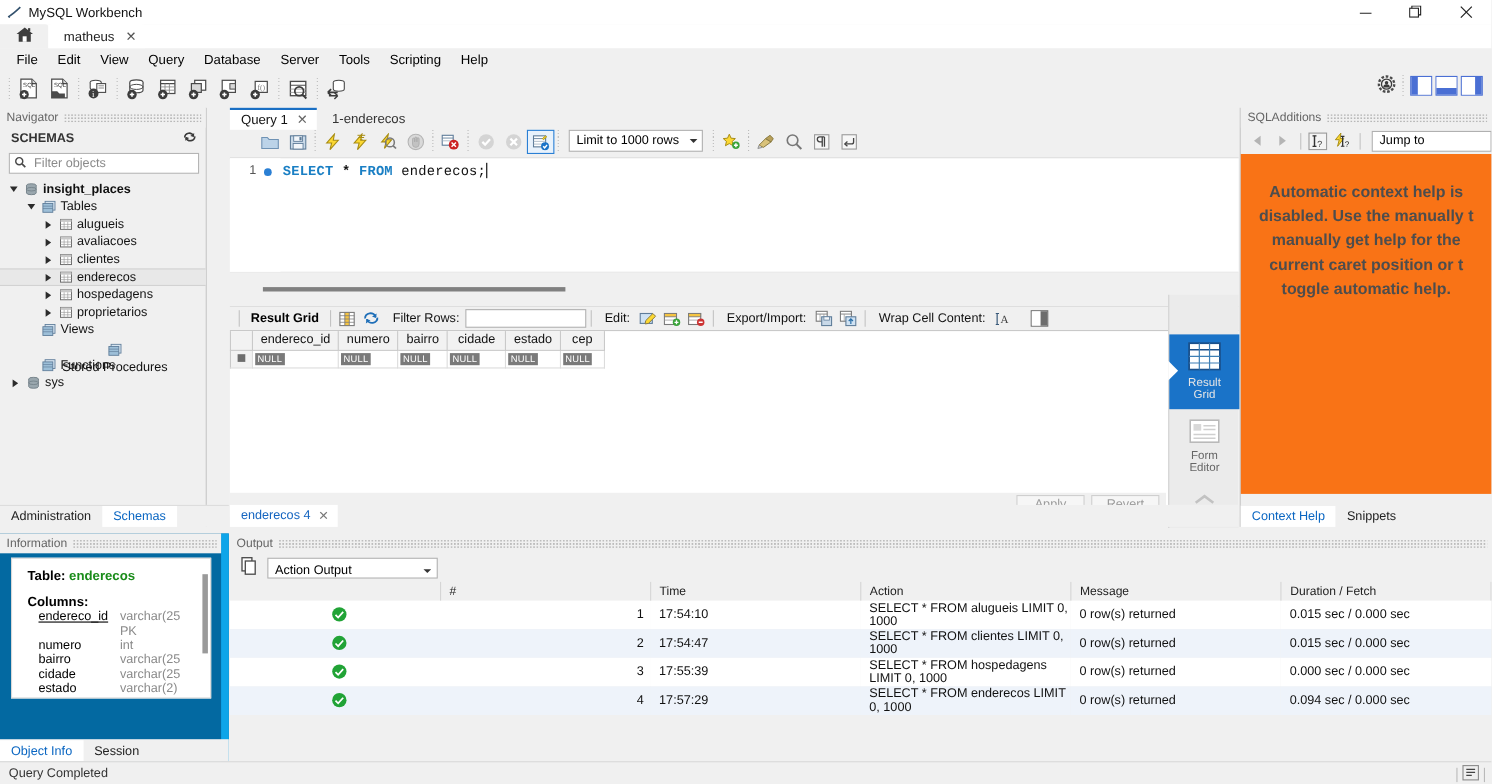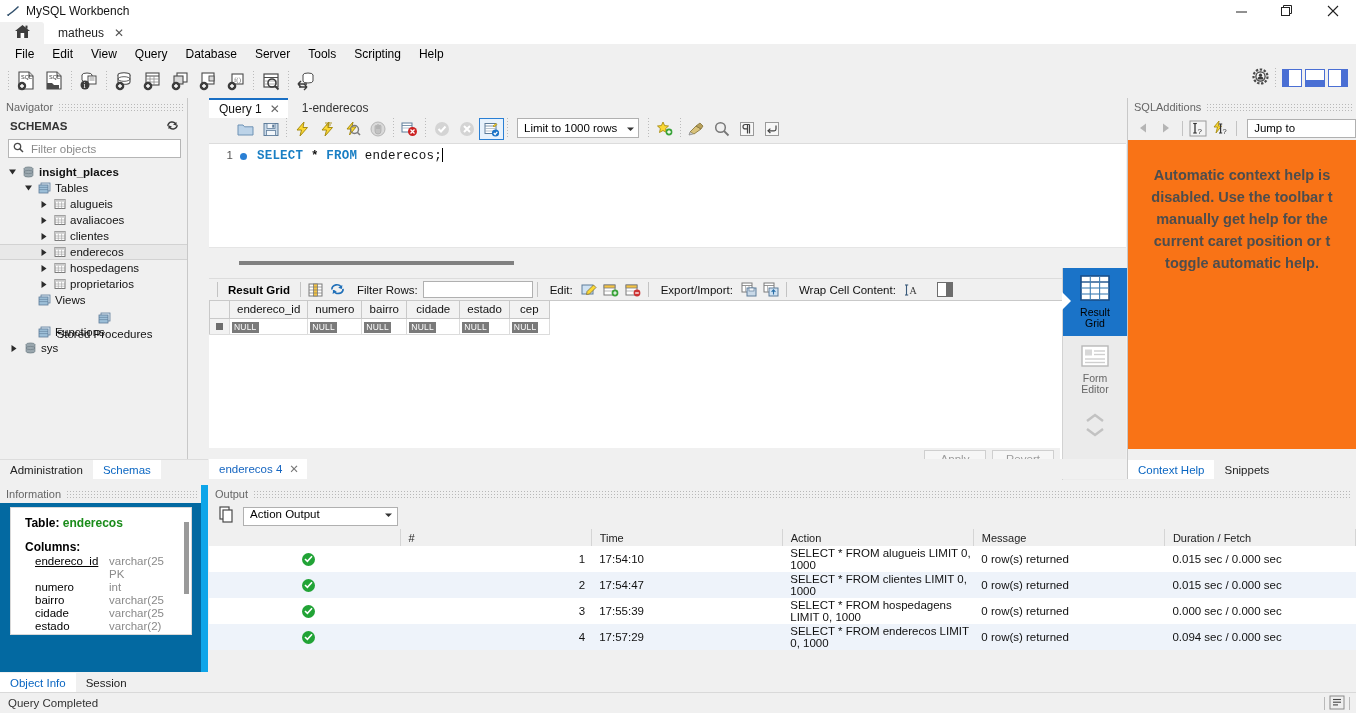--- a/index.html
+++ b/index.html
@@ -189,21 +189,21 @@
     width:62px; height:18px; border:1px solid #cfcfcf; background:#f6f6f6; color:#9b9b9b;
     font-size:11.5px; display:flex; align-items:center; justify-content:center;
   }
 
   
   .viewrail {
     position:absolute; right:0; top:170px; width:64px; height:212px; background:#ebebeb;
     border-left:1px solid #d2d2d2;
   }
   .vr-item { width:64px; height:68px; display:flex; flex-direction:column; align-items:center; justify-content:center; gap:3px; }
-  .vr-item.active { background:#1a73c8; color:#000000; position:relative; }
+  .vr-item.active { background:#1a73c8; color:#e5e5e5; position:relative;margin-top:36px; }
   .vr-item.active:before {
     content:""; position:absolute; left:-1px; top:24px; border-top:9px solid transparent;
     border-bottom:9px solid transparent; border-left:9px solid #fff;
   }
   .vr-label { font-size:10.5px; text-align:center; line-height:11px; }
   .vr-item.inactive .vr-label { color:#666; }
   .vr-arrows { display:flex; flex-direction:column; align-items:center; gap:2px; padding-top:8px; color:#c2c2c2; }
 
   
   .rstabbar {
@@ -211,21 +211,21 @@
     background:#f0f0f0; display:flex; align-items:flex-end;
   }
   .rstab { height:20px; background:#fff; display:flex; align-items:center; gap:7px;
            padding:0 8px 0 10px; font-size:11.5px; color:#1565c0; }
   .outputpane {
     position:absolute; left:209px; top:485px; width:1147px; height:207px; background:#f0f0f0;
   }
   .out-toolbar { height:26px; display:flex; align-items:center; padding-left:10px; gap:8px; }
   .out-select {
     width:155px; height:19px; background:#fff; border:1px solid #b0b0b0;
-    display:flex; align-items:flex-start; justify-content:space-between; padding:0 4px 0 6px; font-size:11.5px;
+    display:flex; align-items:flex-end; justify-content:space-between; padding:0 4px 0 6px; font-size:11.5px;
   }
   table.outgrid { width:1147px; border-collapse:collapse; font-size:11.5px; table-layout:fixed; }
   table.outgrid th {
     background:#f0f0f0; font-weight:normal; text-align:left; height:17px;
     padding-left:8px; border-right:1px solid #d5d5d5; color:#222; font-size:11px;
   }
   table.outgrid td { height:22px; padding-left:8px; color:#111; vertical-align:middle; }
   table.outgrid tr.odd td { background:#ffffff; }
   table.outgrid tr.even td { background:#eef3fa; }
   td.c-ok { width:34px; text-align:center; padding:0; }
@@ -1136,21 +1136,21 @@
         </svg>
       </span>
       <span class="rg-sep"></span>
       <div class="sa-jump">
         <span>Jump to</span>
       </div>
     </div>
     <div class="sa-body">
       <div id="sa-lines">
           <div class="sa-msg">Automatic context help is</div>
-          <div class="sa-msg">disabled. Use the toolbar t</div>
+          <div class="sa-msg">disabled. Use the manually t</div>
           <div class="sa-msg">manually get help for the</div>
           <div class="sa-msg">current caret position or t</div>
           <div class="sa-msg">toggle automatic help.</div>
         </div>
     </div>
     <div class="sa-bottom-tabs">
       <div class="nb-tab active">Context Help</div>
       <div class="nb-tab">Snippets</div>
     </div>
   </div>

